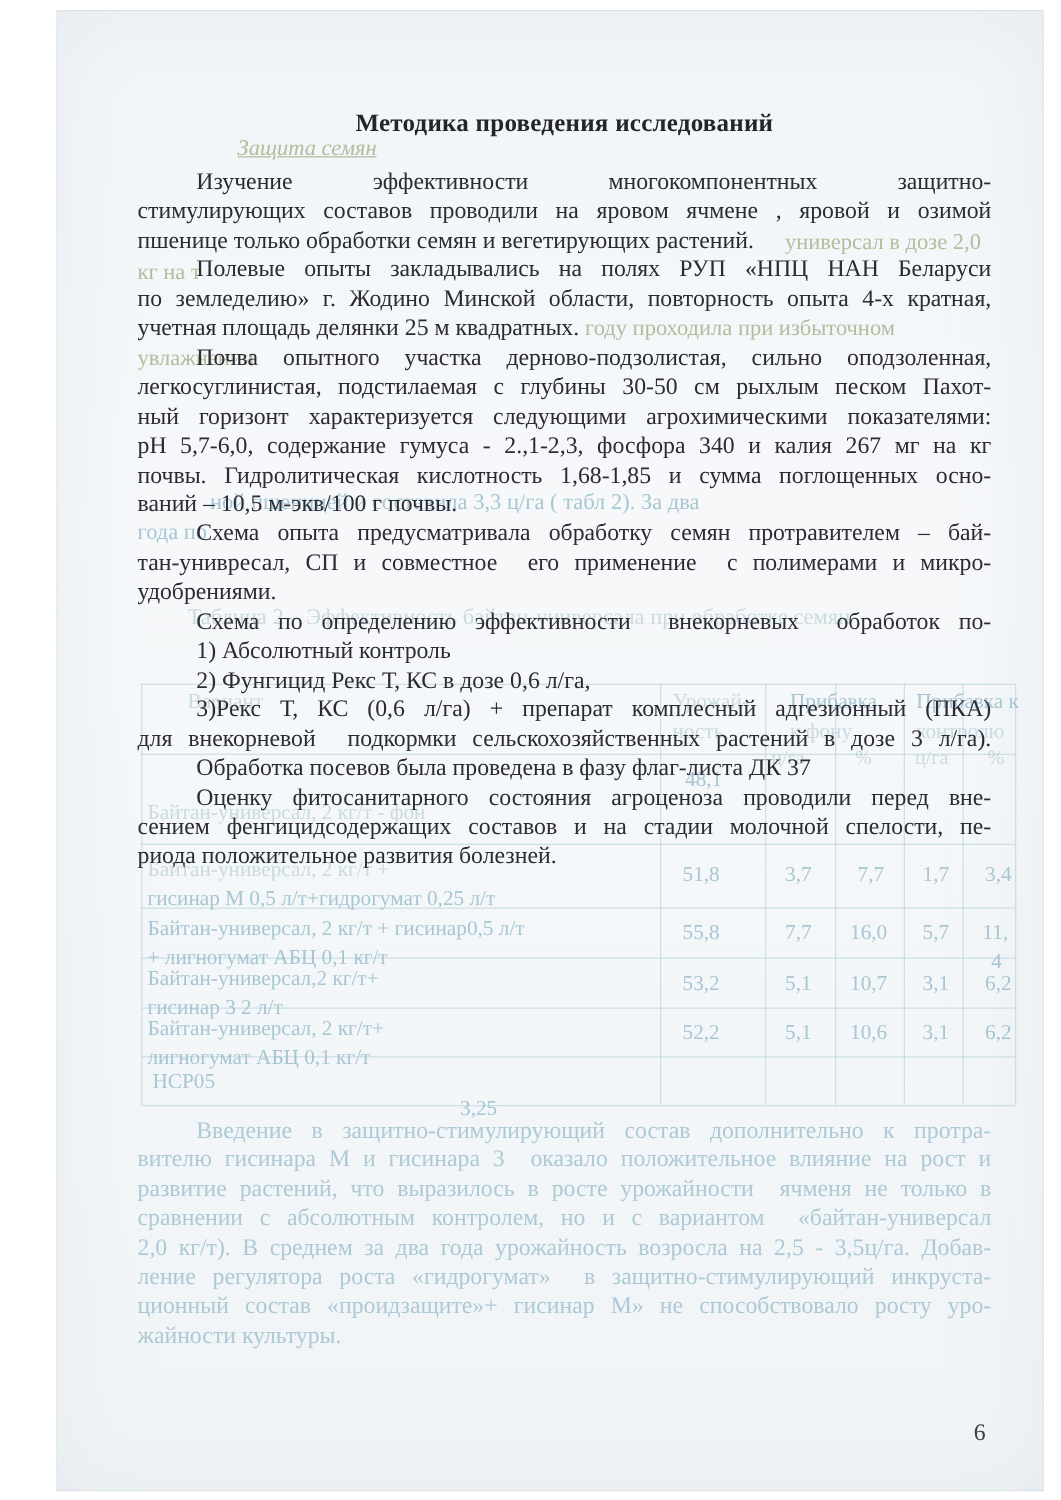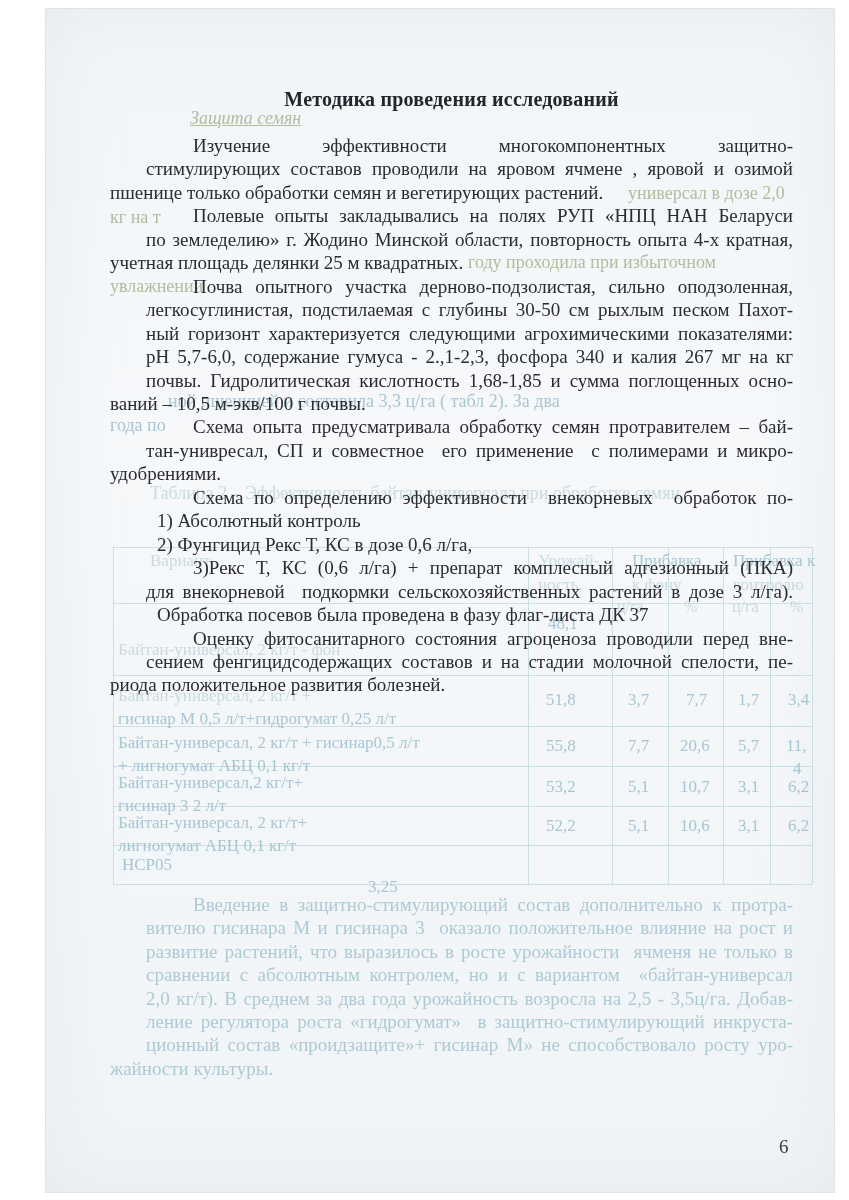--- a/index.html
+++ b/index.html
@@ -9,21 +9,21 @@
          background:linear-gradient(180deg,#f2f5f8 0%,#f6f8fa 35%,#f3f6f8 75%,#f1f4f6 100%);
          border:1px solid #dde3e7;box-shadow:inset 0 0 70px rgba(205,218,226,.35);}
   .layer{position:absolute;left:0;top:0;width:849px;height:1200px;}
 
   
   .doc-title{position:absolute;left:110px;top:88px;width:683px;text-align:center;
              font-weight:bold;font-size:20px;color:#24242d;letter-spacing:.2px;}
   .body-text{position:absolute;left:110px;top:134px;width:683px;font-size:19px;
              line-height:23.45px;color:#2b2b33;}
   .line{text-align:justify;white-space:pre-wrap;}
-  .line.jfull{text-align-last:justify;margin-left:36px;}
+  .line.jfull{text-align-last:justify;}
   .line.first{text-indent:47px;}
   .page-num{position:absolute;left:779px;top:1136px;font-size:19px;color:#3c3c46;}
 
   
   .gfrag{position:absolute;white-space:nowrap;font-size:18px;}
   .tone-olive{color:rgba(168,178,140,.85);}
   .tone-cyan{color:rgba(148,185,201,.80);}
   .tone-faint{color:rgba(165,195,205,.55);}
   .ital{font-style:italic;}
   .und{text-decoration:underline;}
@@ -92,21 +92,21 @@
       <div class="gfrag tone-cyan" style="left: 118px; top: 709px; font-size: 17px;">гисинар М 0,5 л/т+гидрогумат 0,25 л/т</div>
       <div class="gfrag tone-cyan" style="left: 546px; top: 690px; font-size: 17px;">51,8</div>
       <div class="gfrag tone-cyan" style="left: 628px; top: 690px; font-size: 17px;">3,7</div>
       <div class="gfrag tone-cyan" style="left: 686px; top: 690px; font-size: 17px;">7,7</div>
       <div class="gfrag tone-cyan" style="left: 738px; top: 690px; font-size: 17px;">1,7</div>
       <div class="gfrag tone-cyan" style="left: 788px; top: 690px; font-size: 17px;">3,4</div>
       <div class="gfrag tone-cyan" style="left: 118px; top: 733px; font-size: 17px;">Байтан-универсал, 2 кг/т + гисинар0,5 л/т</div>
       <div class="gfrag tone-cyan" style="left: 118px; top: 756px; font-size: 17px;">+ лигногумат АБЦ 0,1 кг/т</div>
       <div class="gfrag tone-cyan" style="left: 546px; top: 736px; font-size: 17px;">55,8</div>
       <div class="gfrag tone-cyan" style="left: 628px; top: 736px; font-size: 17px;">7,7</div>
-      <div class="gfrag tone-cyan" style="left: 680px; top: 736px; font-size: 17px;">20,6</div>
+      <div class="gfrag tone-cyan" style="left: 680px; top: 736px; font-size: 17px;">16,0</div>
       <div class="gfrag tone-cyan" style="left: 738px; top: 736px; font-size: 17px;">5,7</div>
       <div class="gfrag tone-cyan" style="left: 786px; top: 736px; font-size: 17px;">11,</div>
       <div class="gfrag tone-cyan" style="left: 793px; top: 759px; font-size: 17px;">4</div>
       <div class="gfrag tone-cyan" style="left: 118px; top: 773px; font-size: 17px;">Байтан-универсал,2 кг/т+</div>
       <div class="gfrag tone-cyan" style="left: 118px; top: 796px; font-size: 17px;">гисинар 3  2 л/т</div>
       <div class="gfrag tone-cyan" style="left: 546px; top: 777px; font-size: 17px;">53,2</div>
       <div class="gfrag tone-cyan" style="left: 628px; top: 777px; font-size: 17px;">5,1</div>
       <div class="gfrag tone-cyan" style="left: 680px; top: 777px; font-size: 17px;">10,7</div>
       <div class="gfrag tone-cyan" style="left: 738px; top: 777px; font-size: 17px;">3,1</div>
       <div class="gfrag tone-cyan" style="left: 788px; top: 777px; font-size: 17px;">6,2</div>

